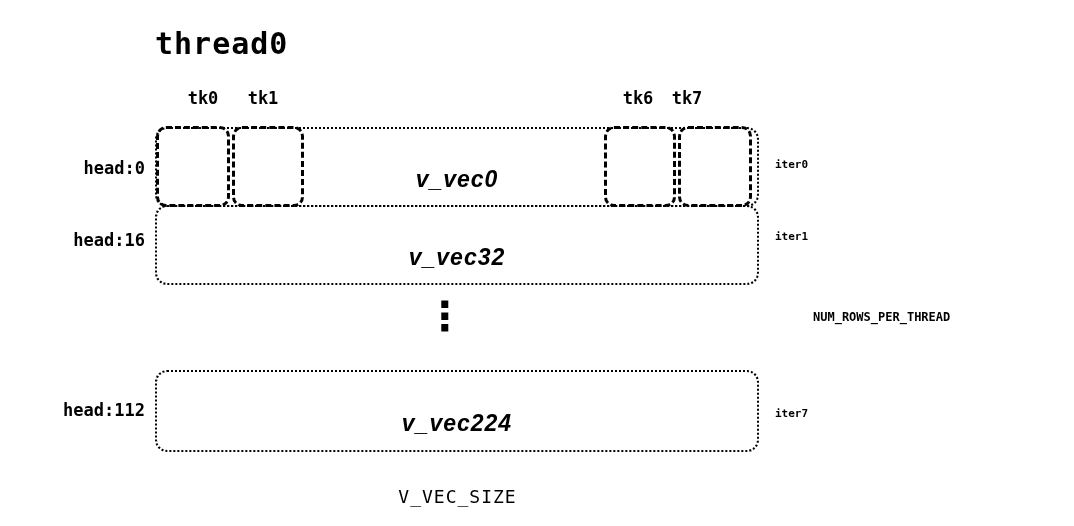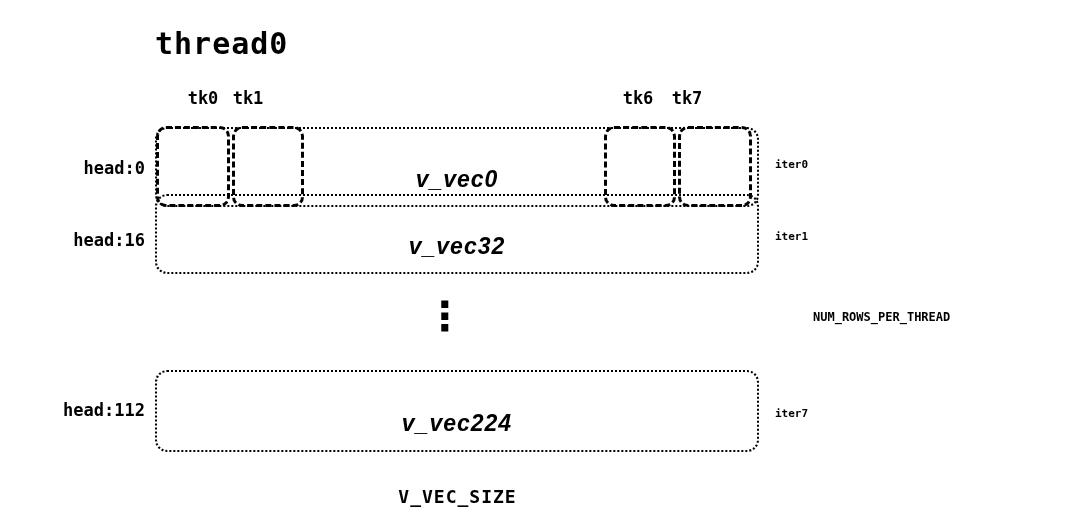--- a/index.html
+++ b/index.html
@@ -22,37 +22,37 @@
   }
   .tick-label {
     position: absolute;
     top: 88px;
     width: 60px;
     text-align: center;
     font-weight: bold;
     font-size: 17px;
   }
   .tick-0 { left: 173px; }
-  .tick-1 { left: 218px; }
+  .tick-1 { left: 233px; }
   .tick-6 { left: 608px; }
   .tick-7 { left: 657px; }
 
   .row-box {
     position: absolute;
     left: 155px;
     width: 604px;
     border: 2px dotted #000;
     border-radius: 12px;
     box-sizing: border-box;
     display: flex;
     align-items: center;
     justify-content: center;
   }
   .row-1 { top: 127px; height: 80px; }
-  .row-2 { top: 194px; height: 80px; justify-content: center; }
+  .row-2 { top: 205px; height: 80px; justify-content: center; }
   .row-3 { top: 370px; height: 82px; }
 
   .vec-label {
     font-family: Liberation Sans, sans-serif;
     font-weight: bold;
     font-style: italic;
     font-size: 23px;
     letter-spacing: 1px;
     margin-top: 25px;
   }
@@ -111,21 +111,21 @@
     left: 813px; top: 310px;
     font-weight: bold;
     font-size: 12px;
     white-space: nowrap;
   }
 
   .bottom-label {
     position: absolute;
     left: 155px; top: 486px; width: 605px;
     text-align: center;
-    font-weight: bold;
+    font-weight: normal;
     font-size: 18px;
     letter-spacing: 1px;
   }
 </style>
 </head>
 <body>
 
 <div class="canvas">
 
   <div class="title">thread0</div>

